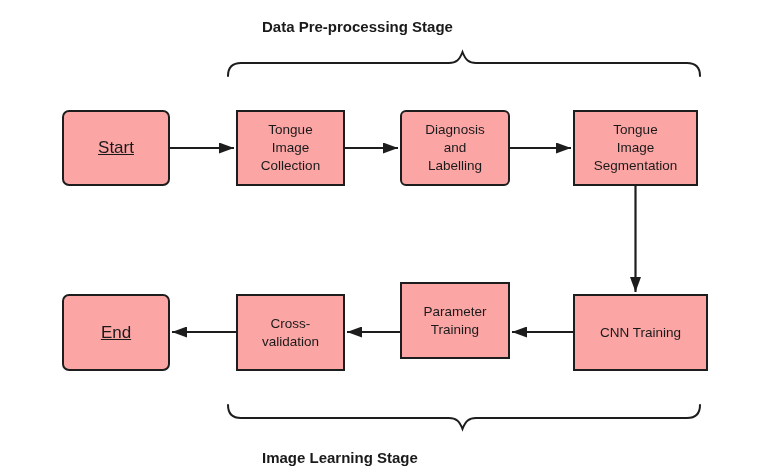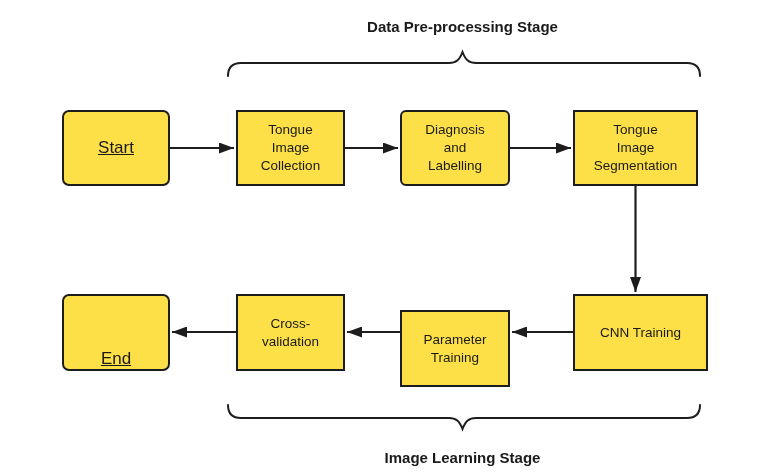--- a/index.html
+++ b/index.html
@@ -20,21 +20,21 @@
     position: absolute;
     left: 0;
     top: 0;
     width: 757px;
     height: 472px;
   }
   .node {
     position: absolute;
     box-sizing: border-box;
     border: 2.4px solid #1d1d1d;
-    background: #fde047;
+    background: #fca5a5;
     display: flex;
     align-items: center;
     justify-content: center;
     text-align: center;
   }
   .node.rounded {
     border-radius: 7px;
     text-decoration: underline;
   }
   .node-label {
@@ -45,21 +45,21 @@
     color: #1a1a1a;
   }
   .node.terminal .node-label {
     font-size: 17px;
     line-height: 20px;
   }
   .stage-title {
     position: absolute;
     left: 262px;
     width: 401px;
-    text-align: center;
+    text-align: left;
     font-size: 15px;
     line-height: 19px;
     font-weight: 600;
     color: #1a1a1a;
   }
 </style>
 </head>
 <body>
 
 <div class="canvas">
@@ -104,30 +104,30 @@
 and
 Labelling</span>
   </div>
 
   <div class="node" style="left:573px; top:110px; width:125px; height:76px;">
     <span class="node-label">Tongue
 Image
 Segmentation</span>
   </div>
 
-  <div class="node rounded terminal" style="left:62px; top:294px; width:108px; height:77px;align-items:flex-end;">
+  <div class="node rounded terminal" style="left:62px; top:294px; width:108px; height:77px;">
     <span class="node-label">End</span>
   </div>
 
   <div class="node" style="left:236px; top:294px; width:109px; height:77px;">
     <span class="node-label">Cross-
 validation</span>
   </div>
 
-  <div class="node" style="left:400px; top:310px; width:110px; height:77px;">
+  <div class="node" style="left:400px; top:282px; width:110px; height:77px;">
     <span class="node-label">Parameter
 Training</span>
   </div>
 
   <div class="node" style="left:573px; top:294px; width:135px; height:77px;">
     <span class="node-label">CNN Training</span>
   </div>
 
 </div>
 

